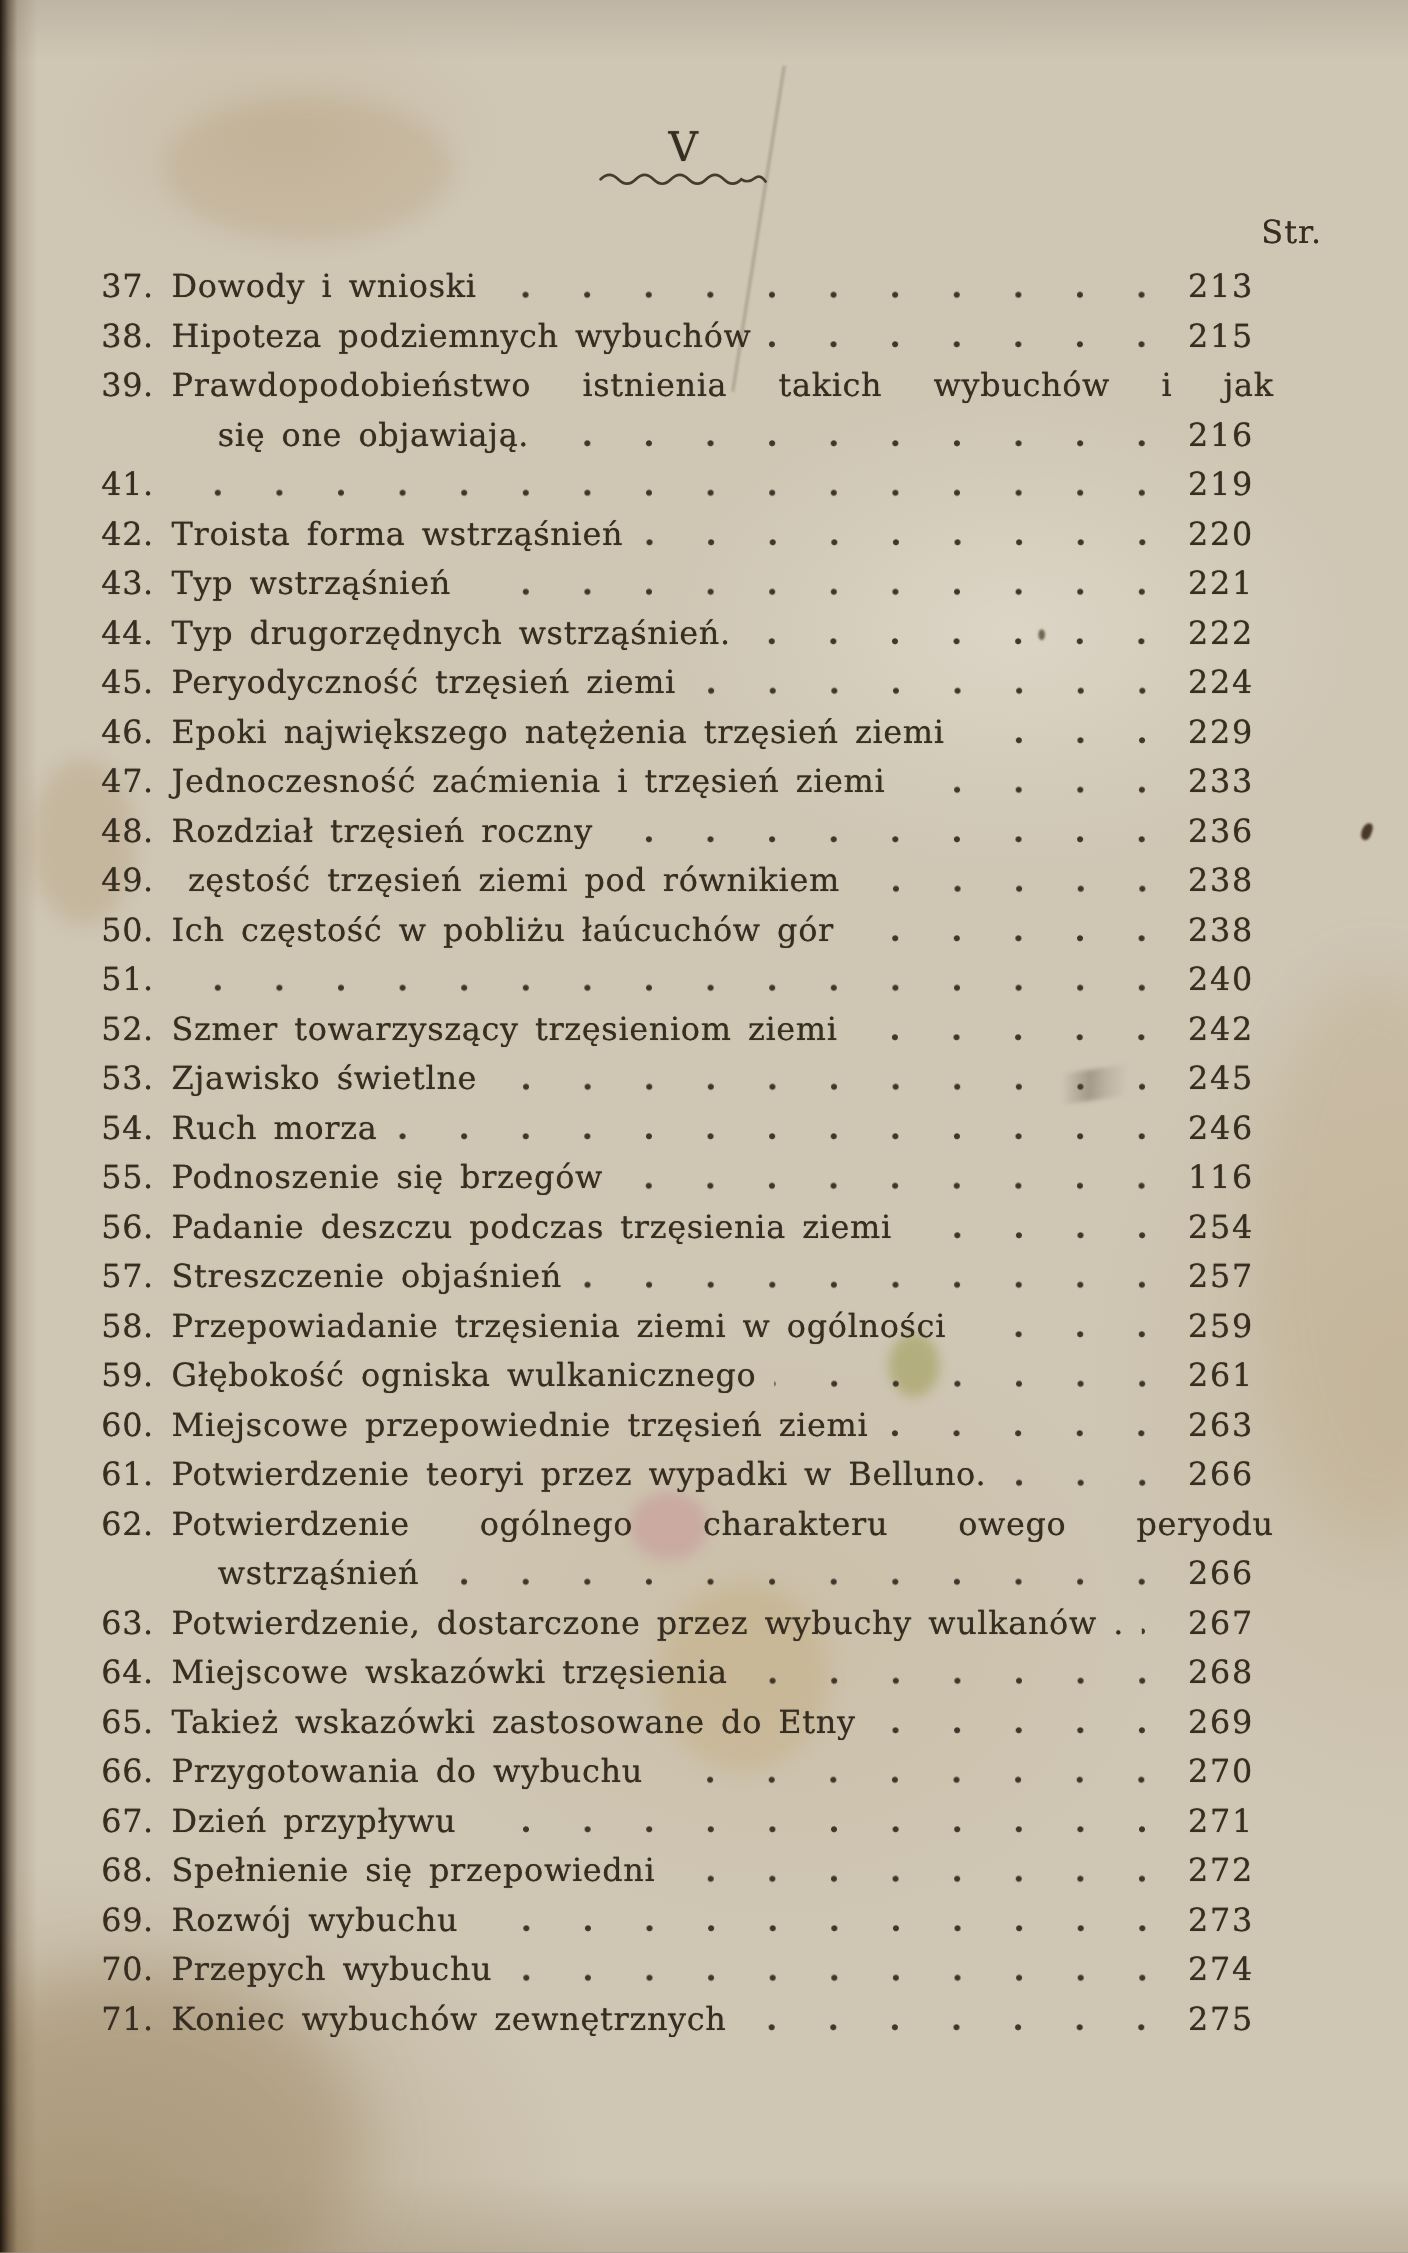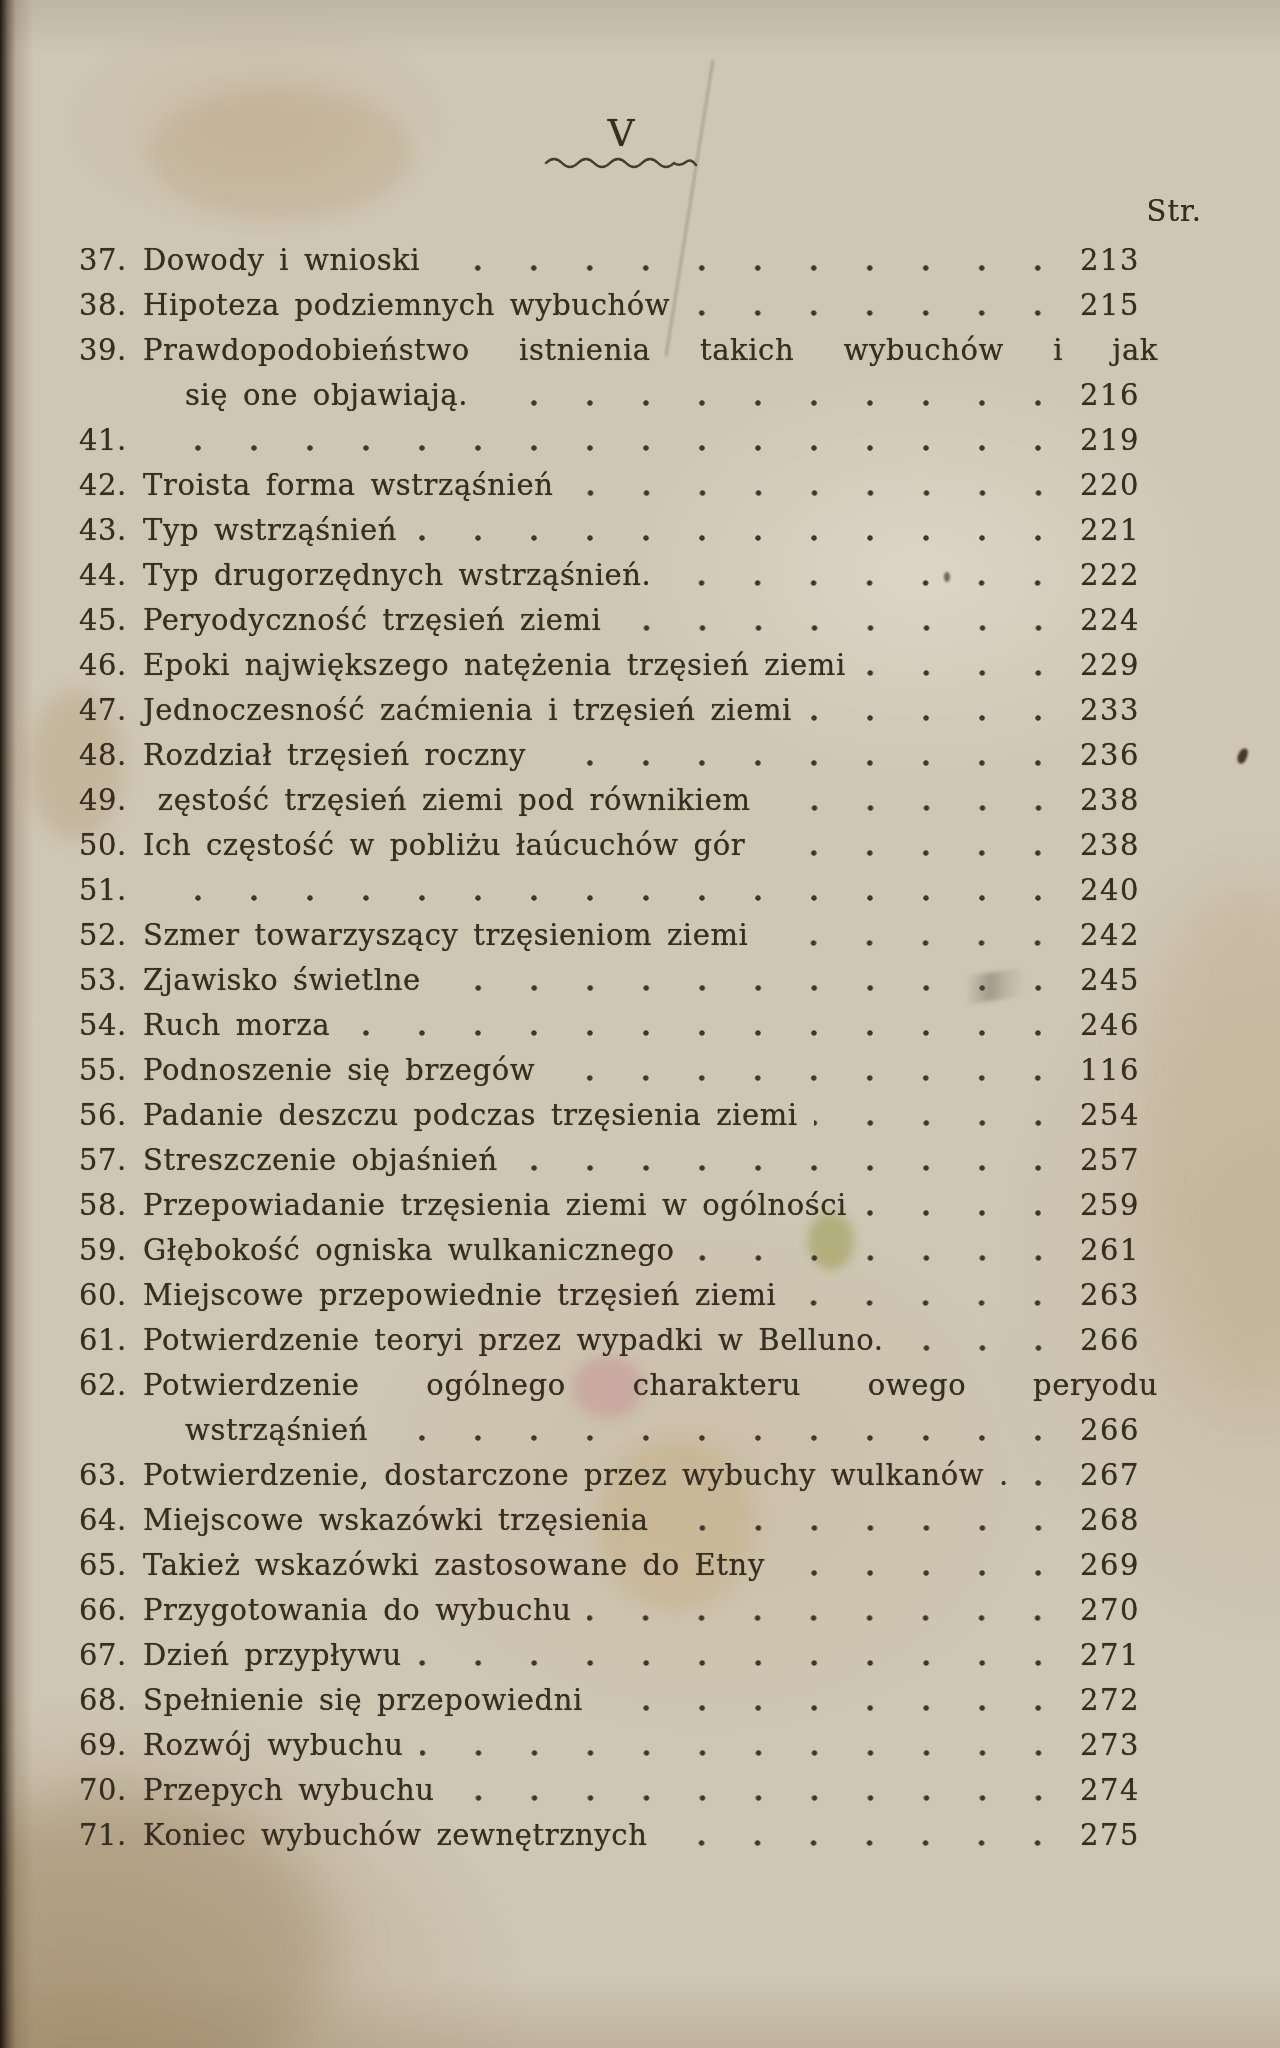--- a/index.html
+++ b/index.html
@@ -31,21 +31,21 @@
   .fleck1{left:1238px;top:748px;width:9px;height:16px;background:#4a3826;border-radius:60% 40% 50% 50%;transform:rotate(18deg);filter:blur(1px);z-index:2;}
   .fleck2{left:944px;top:572px;width:6px;height:10px;background:rgba(70,55,35,0.7);filter:blur(1px);z-index:2;}
   .smudge{left:950px;top:972px;width:90px;height:28px;border-radius:0;z-index:2;
     background:linear-gradient(100deg, transparent 18%, rgba(92,82,70,0.38) 45%, rgba(92,82,70,0.16) 62%, transparent 82%);
     filter:blur(2px);transform:rotate(-8deg);}
   .vhead{position:absolute;top:112px;left:0;width:1244px;text-align:center;font-size:37px;
     letter-spacing:2px;z-index:1;text-shadow:0 0 1px rgba(55,46,34,0.85);}
   .squiggle{position:absolute;left:543px;top:153px;z-index:1;}
   .strlabel{position:absolute;top:194px;left:0;width:1158px;text-align:right;font-size:29px;
     letter-spacing:1px;z-index:1;text-shadow:0 0 0.6px rgba(55,46,34,0.8);margin-left:44px;}
-  .toc{position:absolute;top:238px;left:3px;right:0;padding:0 122px 0 76px;z-index:1;
+  .toc{position:absolute;top:238px;left:16px;right:0;padding:0 122px 0 76px;z-index:1;
     text-shadow:0 0 0.7px rgba(55,46,34,0.75);}
   .row{display:flex;height:45px;line-height:45px;font-size:29px;letter-spacing:0.6px;word-spacing:5px;}
   .num{width:64px;flex:none;}
   .txt{flex:none;white-space:nowrap;text-align:center;}
   .head{flex:1;min-width:0;text-align:justify;text-align-last:justify;word-spacing:14px;white-space:normal;}
   .cont .txt{padding-left:42px;}
   .leader{flex:1;min-width:0;margin:0 6px 0 16px;align-self:stretch;
     background-image:radial-gradient(circle at 28px 30px, #40362a 2.3px, rgba(64,54,42,0) 3.1px);
     background-size:56px 45px;background-repeat:repeat-x;background-position:right 8px top 0;}
   .pg{width:78px;flex:none;text-align:left;letter-spacing:1.5px;}

